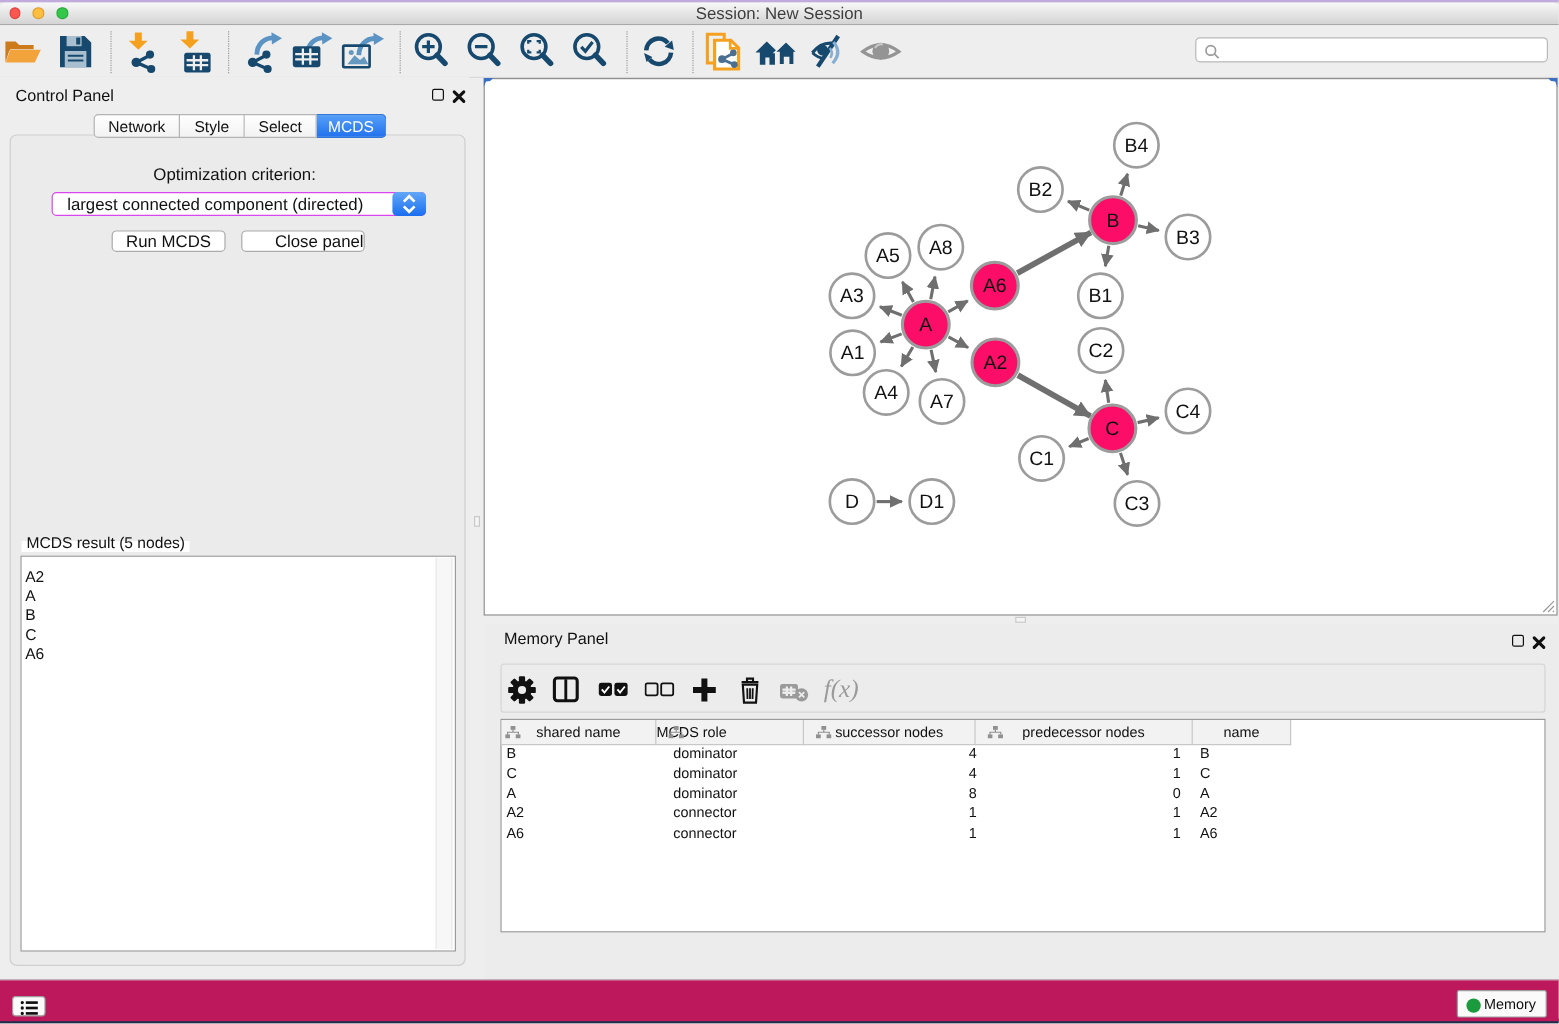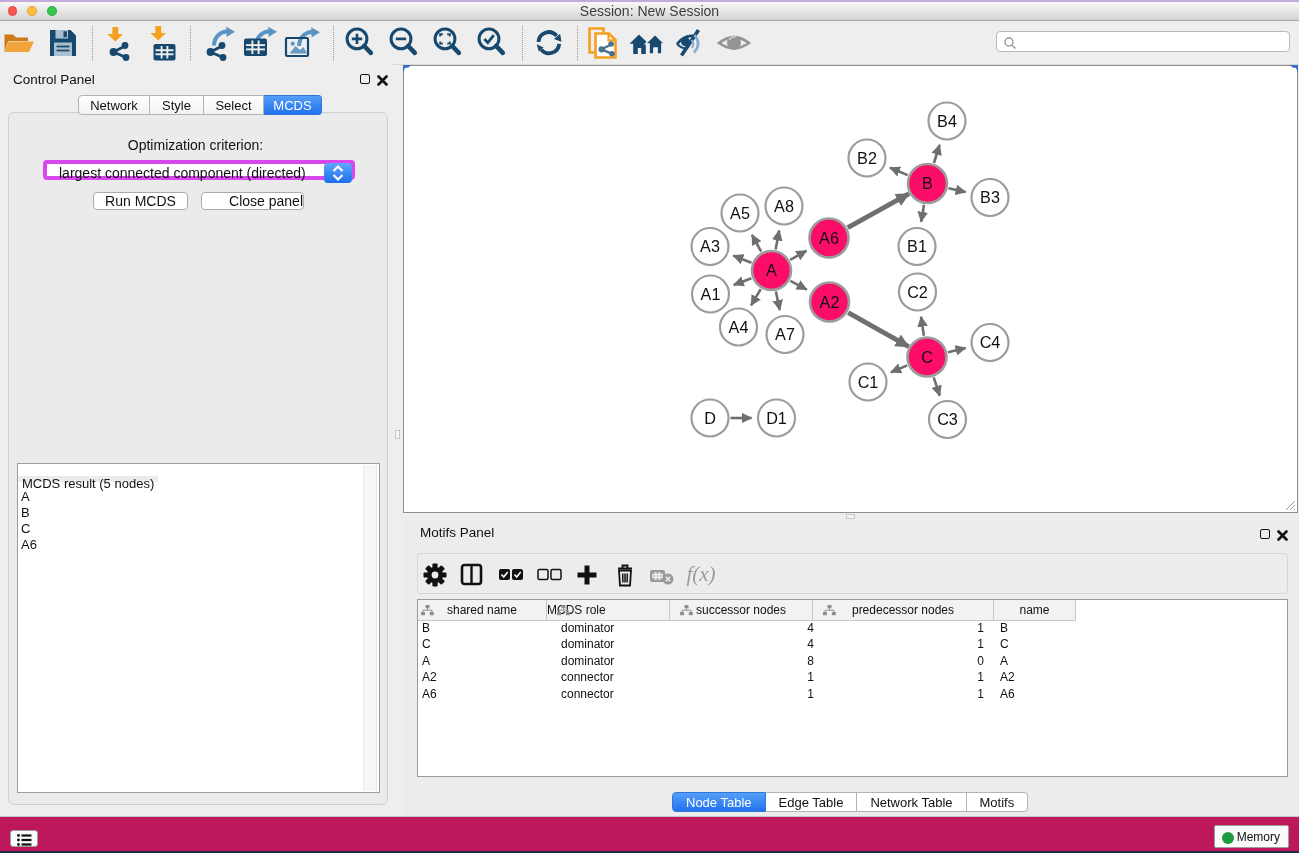--- a/index.html
+++ b/index.html
@@ -216,35 +216,35 @@
     <div style="position:absolute;left:8px;top:48px;width:380px;height:693px;background:#ebebeb;border:1px solid #cfcfcf;border-radius:6px"></div>
 
     <div style="position:absolute;left:78px;top:31px;height:20px;display:flex;font-size:13px;text-align:center">
       <div style="width:72px;border:1px solid #b4b4b4;border-radius:4px 0 0 4px;background:linear-gradient(#ffffff,#f2f2f2);padding-top:2px;color:#111">Network</div>
       <div style="width:54px;border:1px solid #b4b4b4;border-left:none;background:linear-gradient(#ffffff,#f2f2f2);padding-top:2px;color:#111">Style</div>
       <div style="width:60px;border:1px solid #b4b4b4;border-left:none;background:linear-gradient(#ffffff,#f2f2f2);padding-top:2px;color:#111">Select</div>
       <div style="width:58px;border:1px solid #2e76d8;border-left:none;border-radius:0 4px 4px 0;background:linear-gradient(#559ff8,#2272ee);padding-top:2px;color:#fff">MCDS</div>
     </div>
     <div style="position:absolute;left:0;top:72.5px;width:391px;text-align:center;font-size:14px;color:#111">Optimization criterion:</div>
 
-    <div style="position:absolute;left:43px;top:96px;width:312px;height:20px;background:#fff;border:4px solid #d946ef;border-radius:4px;font-size:14px;color:#111;line-height:18px;padding-left:12px">largest connected component (directed)
+    <div style="position:absolute;left:43px;top:96px;width:312px;height:20px;background:#fff;border:1px solid #d946ef;border-radius:4px;font-size:14px;color:#111;line-height:18px;padding-left:12px">largest connected component (directed)
       <div style="position:absolute;right:-1px;top:-1px;width:28px;height:20px;background:linear-gradient(#63a7f9,#1a6ef0);border-radius:4px">
         <svg width="28" height="20" viewBox="0 0 28 20">
             <path d="M9.5,8 l4.5,-4.5 l4.5,4.5 M9.5,12 l4.5,4.5 l4.5,-4.5" stroke="#fff" stroke-width="2.2" fill="none"></path>
           </svg>
       </div>
     </div>
 
     <div style="position:absolute;left:93px;top:128px;width:95px;height:18px;background:#fff;border:1px solid #ababab;border-radius:4px;text-align:center;font-size:14px;line-height:16px;color:#111">Run MCDS</div>
     <div style="position:absolute;left:201px;top:128px;width:103px;height:18px;background:#fff;border:1px solid #ababab;border-radius:4px;text-align:right;font-size:14px;line-height:16px;color:#111">Close panel</div>
 
     <div style="position:absolute;left:17px;top:399px;width:363px;height:330px;border:1px solid #9c9c9c;background:#fff;font-size:13px;color:#111;line-height:16px;padding:9px 0 0 3px">A2<br>A<br>B<br>C<br>A6
       <div style="position:absolute;right:2px;top:1px;width:14px;height:326px;background:#f7f7f7;border-left:1px solid #e8e8e8;border-right:1px solid #e8e8e8"></div>
     </div>
-    <div style="position:absolute;left:18px;top:412px;background:linear-gradient(#ebebeb 5.5px,#ffffff 5.5px);padding:0 4px;font-size:13px;color:#111">MCDS result (5 nodes)</div>
+    <div style="position:absolute;left:18px;top:381px;background:linear-gradient(#ebebeb 5.5px,#ffffff 5.5px);padding:0 4px;font-size:13px;color:#111">MCDS result (5 nodes)</div>
   </div>
 
   <div style="position:absolute;left:403px;top:63px;width:895px;height:448px;background:#fff;border:1px solid #8e8e8e">
     <svg style="position:absolute;left:-1px;top:-1px" width="8" height="8" viewBox="0 0 8 8">
         <path d="M0,0 h8 L5.5,2.5 L2,3 L0,8 z" fill="#3a6fc4"></path>
       </svg>
     <svg style="position:absolute;right:-1px;top:-1px" width="8" height="8" viewBox="0 0 8 8">
         <path d="M8,0 h-8 l2.5,2.5 L6,3 L8,8 z" fill="#3a6fc4"></path>
       </svg>
     <div style="position:absolute;left:0;top:21px;width:893px;height:426px;overflow:hidden">
@@ -322,21 +322,21 @@
       </div>
     <svg style="position:absolute;right:1px;bottom:1px" width="12" height="12" viewBox="0 0 12 12">
         <path d="M11,2 L2,11 M11,6 L6,11 M11,10 L10,11" stroke="#999" stroke-width="1"></path>
       </svg>
   </div>
 
   <div style="position:absolute;left:395px;top:428px;width:5px;height:9px;border:1px solid #c9c9c9;background:#f5f5f5"></div>
   <div style="position:absolute;left:846px;top:512px;width:9px;height:5px;border:1px solid #c9c9c9;background:#f5f5f5"></div>
 
   <div style="position:absolute;left:404px;top:518px;width:895px;height:297px;background:#ececec">
-    <div style="position:absolute;left:16px;top:5px;font-size:13.5px;color:#111">Motifs Panel</div>
+    <div style="position:absolute;left:16px;top:5px;font-size:13.5px;color:#111">Memory Panel</div>
     <div class="fbtn" style="left:856px;top:9px"></div>
     <div style="position:absolute;left:873px;top:10px">
         <svg style="display:block" width="11" height="11" viewBox="0 0 11 11">
           <path d="M1.5,1.5 L9.5,9.5 M9.5,1.5 L1.5,9.5" stroke="#111" stroke-width="2.6" stroke-linecap="round"></path>
         </svg>
       </div>
 
     <div style="position:absolute;left:13px;top:33px;width:871px;height:41px;background:#ececec;border:1px solid #d6d6d6;border-radius:3px"></div>
 
     <div style="position:absolute;left:13px;top:79px;width:871px;height:178px;background:#fff;border:1px solid #9a9a9a">
@@ -411,26 +411,20 @@
 <div style="position:absolute;left:0;top:65.6px;width:100%;height:17px">
             <span style="position:absolute;left:4px">A6</span>
             <span style="position:absolute;left:143px">connector</span>
             <span style="position:absolute;left:330px;width:66px;text-align:right">1</span>
             <span style="position:absolute;left:500px;width:66px;text-align:right">1</span>
             <span style="position:absolute;left:582px">A6</span>
           </div>
       </div>
     </div>
 
-    <div style="position:absolute;left:268px;top:272px;height:20px;display:flex;font-size:13px">
-      <div style="border:1px solid #2e76d8;border-radius:4px 0 0 4px;background:linear-gradient(#559ff8,#2272ee);padding:2px 13px 0;color:#fff">Node Table</div>
-      <div style="border:1px solid #b4b4b4;border-left:none;background:#fff;padding:2px 13px 0;color:#111">Edge Table</div>
-      <div style="border:1px solid #b4b4b4;border-left:none;background:#fff;padding:2px 13px 0;color:#111">Network Table</div>
-      <div style="border:1px solid #b4b4b4;border-left:none;border-radius:0 4px 4px 0;background:#fff;padding:2px 13px 0;color:#111">Motifs</div>
-    </div>
 
 <div class="ti" style="left:19px;top:43px;width:24px;height:24px">
         <svg viewBox="-12 -12 24 24" width="24" height="24">
           <g>
             <rect x="-2.6" y="-11.5" width="5.2" height="6" rx="1" transform="rotate(0)" fill="#111"></rect>
             <rect x="-2.6" y="-11.5" width="5.2" height="6" rx="1" transform="rotate(45)" fill="#111"></rect>
             <rect x="-2.6" y="-11.5" width="5.2" height="6" rx="1" transform="rotate(90)" fill="#111"></rect>
             <rect x="-2.6" y="-11.5" width="5.2" height="6" rx="1" transform="rotate(135)" fill="#111"></rect>
             <rect x="-2.6" y="-11.5" width="5.2" height="6" rx="1" transform="rotate(180)" fill="#111"></rect>
             <rect x="-2.6" y="-11.5" width="5.2" height="6" rx="1" transform="rotate(225)" fill="#111"></rect>

